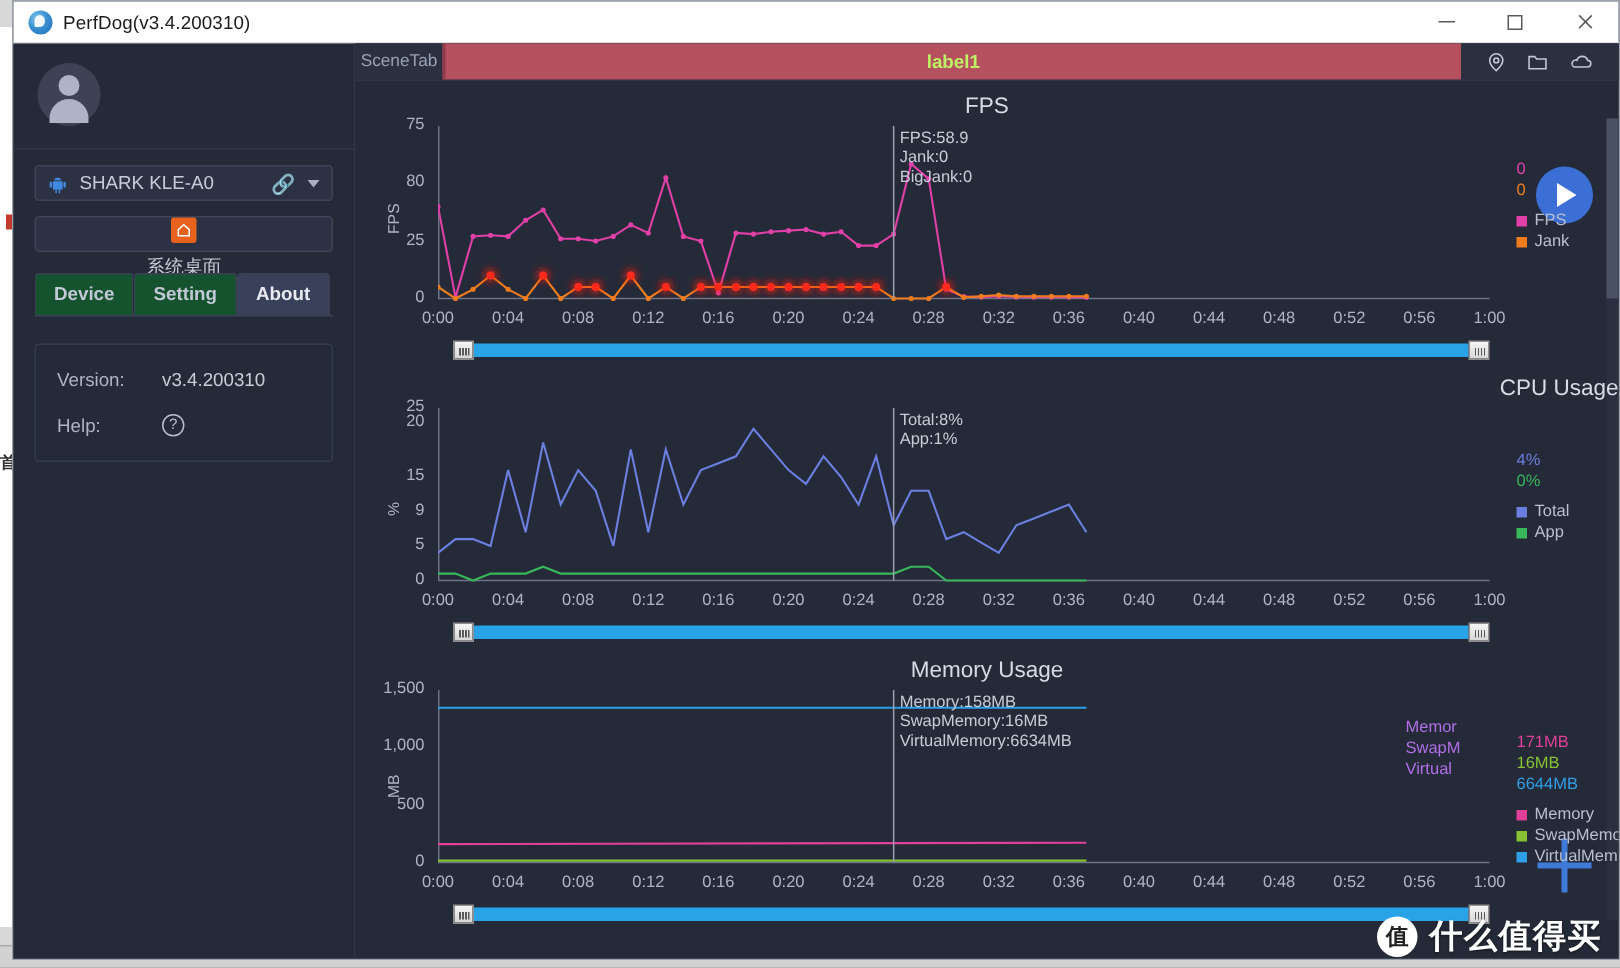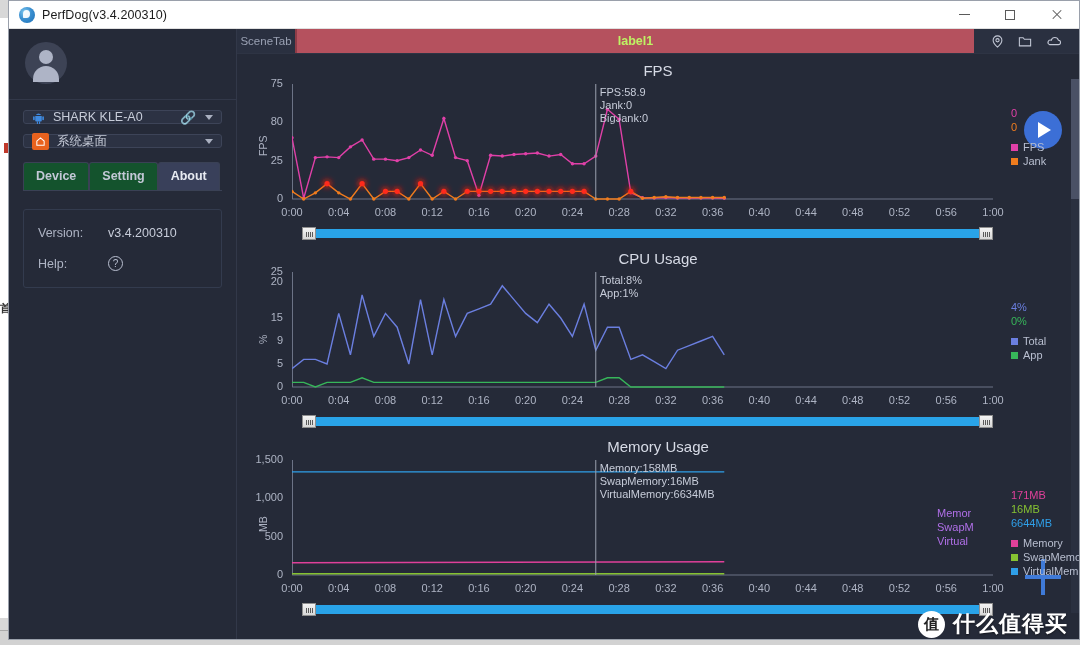--- a/index.html
+++ b/index.html
@@ -93,24 +93,24 @@
     content:""; position:absolute; left:8px; top:24px; width:26px; height:16px;
     border-radius:13px 13px 0 0; background:#aeb4c6;
   }
   .user-meta { display: flex; flex-direction: column; gap: 4px; }
   .user-name { font-size: 13px; color: #cdd2df; display:flex; align-items:center; gap:4px;}
   .power-ic { font-size: 12px; color: #cdd2df; }
   .user-mail { font-size: 12.5px; color: #cdd2df; }
 
   .select-row { padding: 10px 14px 0 14px; }
   .sel {
-    height: 14px; background: #2c3243; border: 1px solid #3d4458; border-radius: 3px;
+    height: 24px; background: #2c3243; border: 1px solid #3d4458; border-radius: 3px;
     display: flex; align-items: center; padding: 0 8px; gap: 8px; cursor: pointer;
   }
-  .sel + .sel { margin-top: 10px; }
+  .sel + .sel { margin-top: 10px; flex-direction: column; }
   .sel-label { flex: 1; font-size: 12.5px; color: #c7ccd9; }
   .droid {
     width: 13px; height: 13px; flex: 0 0 13px; position: relative;
   }
   .droid svg { display:block; }
   .home-ic {
     width: 17px; height: 17px; flex: 0 0 17px; background: #e8621e;
     border-radius: 2px; display:flex; align-items:center; justify-content:center;
   }
   .link-ic { color: #3f8ae0; font-size: 13px; }
@@ -531,21 +531,21 @@
                     </div>
                   </div>
                 </div>
                 <div class="rangebar" style="left: 65px; width: 691px; top: 173px;">
                   <div class="rb-track"></div>
                   <div class="grip left"></div>
                   <div class="grip right"></div>
                 </div>
               </div>
               <div class="panel" style="top: 188px; height: 197px;">
-                <div class="panel-title" style="top: 8px;">CPU Usage</div>
+                <div class="panel-title" style="top: 8px; text-align: right;">CPU Usage</div>
                 <div class="ylabel" style="left: 20px; top: 101.5px;">%</div>
                 <div class="ytick" style="left: 0px; width: 46px; top: 138px;">0</div>
                 <div class="ytick" style="left: 0px; width: 46px; top: 115px;">5</div>
                 <div class="ytick" style="left: 0px; width: 46px; top: 92px;">9</div>
                 <div class="ytick" style="left: 0px; width: 46px; top: 69px;">15</div>
                 <div class="ytick" style="left: 0px; width: 46px; top: 33px;">20</div>
                 <div class="ytick" style="left: 0px; width: 46px; top: 23px;">25</div>
                 <div class="xtick" style="left: 35px; top: 152px;">0:00</div>
                 <div class="xtick" style="left: 81.7333px; top: 152px;">0:04</div>
                 <div class="xtick" style="left: 128.467px; top: 152px;">0:08</div>
@@ -632,21 +632,21 @@
                   <path d="M0.00 102.73 L432.28 101.81 " stroke="#e0409a" fill="none" stroke-width="1.4"></path>
                   <path d="M0.00 113.77 L432.28 113.77 " stroke="#86c232" fill="none" stroke-width="1.4"></path>
                   <path d="M0.00 11.88 L432.28 11.88 " stroke="#2f9fe8" fill="none" stroke-width="1.4"></path>
                   <line x1="303.76666666666665" x2="303.76666666666665" y1="-20" y2="115" stroke="#9aa0ae" stroke-width="1"></line>
                 </svg>
                 <div class="tooltip" style="left: 362.767px; top: 32px;">
                   <div>Memory:158MB</div>
                   <div>SwapMemory:16MB</div>
                   <div>VirtualMemory:6634MB</div>
                 </div>
-                <div class="legend-left" style="left: 700px; top: 48px; margin-top: 28px;">
+                <div class="legend-left" style="left: 700px; top: 48px;">
                   <div style="color: rgb(176, 111, 232);">Memor</div>
                   <div style="color: rgb(176, 111, 232);">SwapM</div>
                   <div style="color: rgb(176, 111, 232);">Virtual</div>
                 </div>
                 <div class="legend" style="left: 774px; top: 58px;">
                   <div class="legend-vals">
                     <span style="color: rgb(224, 64, 154);">171MB</span>
                     <span style="color: rgb(134, 194, 50);">16MB</span>
                     <span style="color: rgb(47, 159, 232);">6644MB</span>
                   </div>

